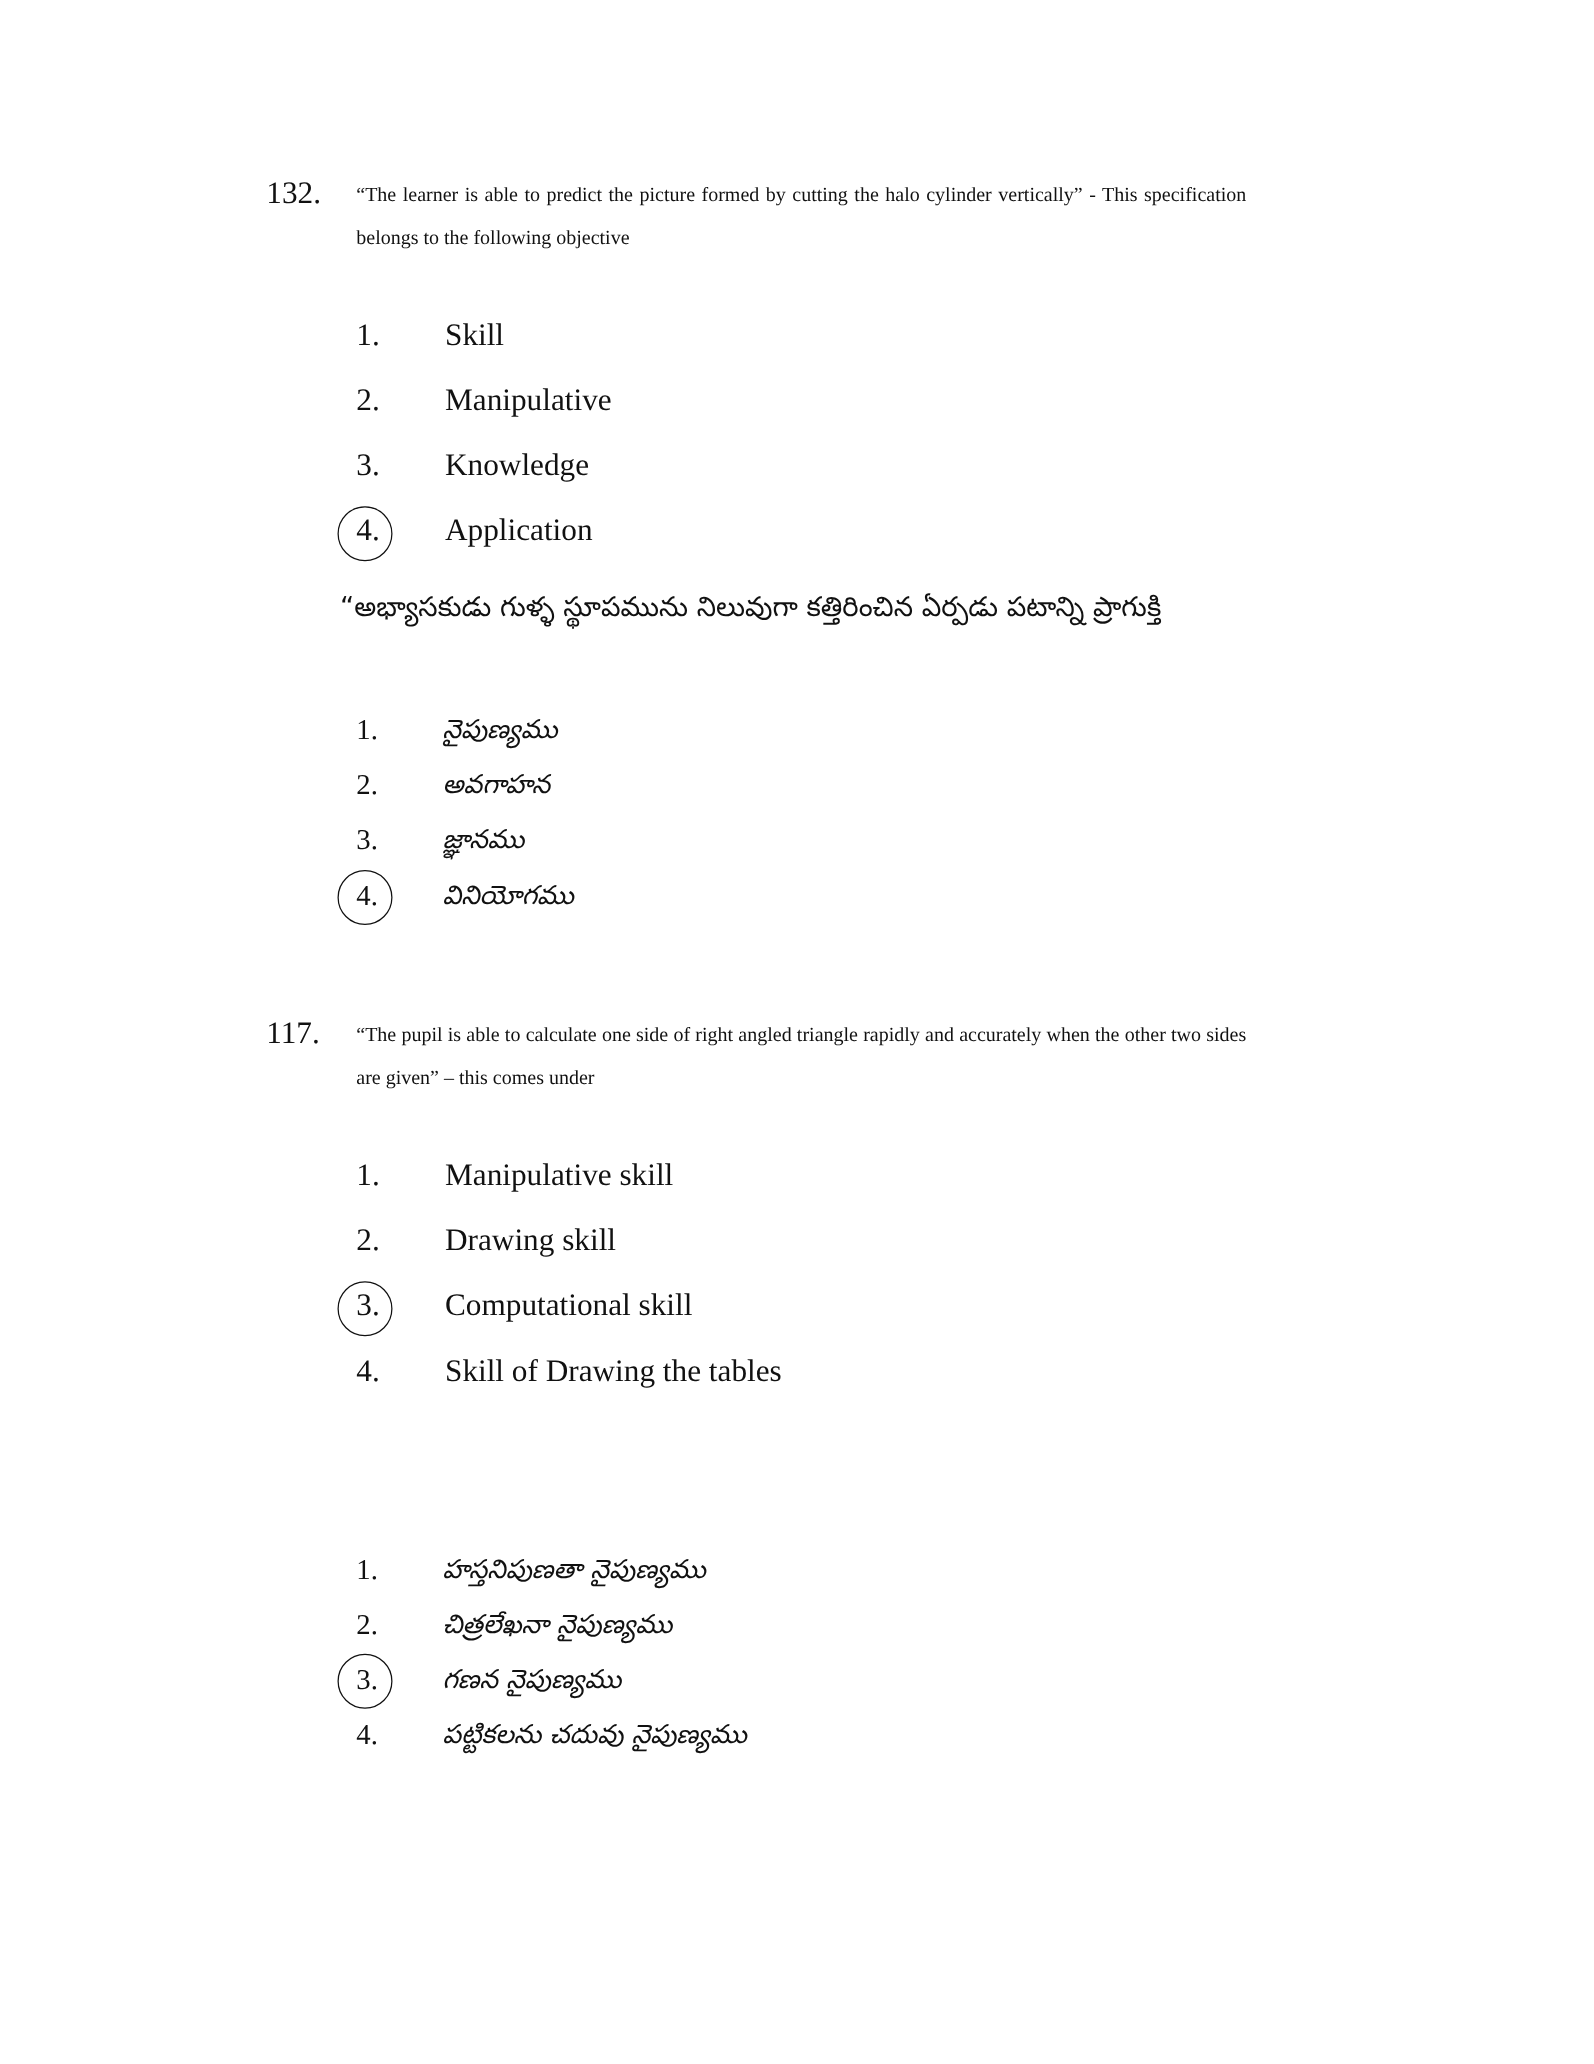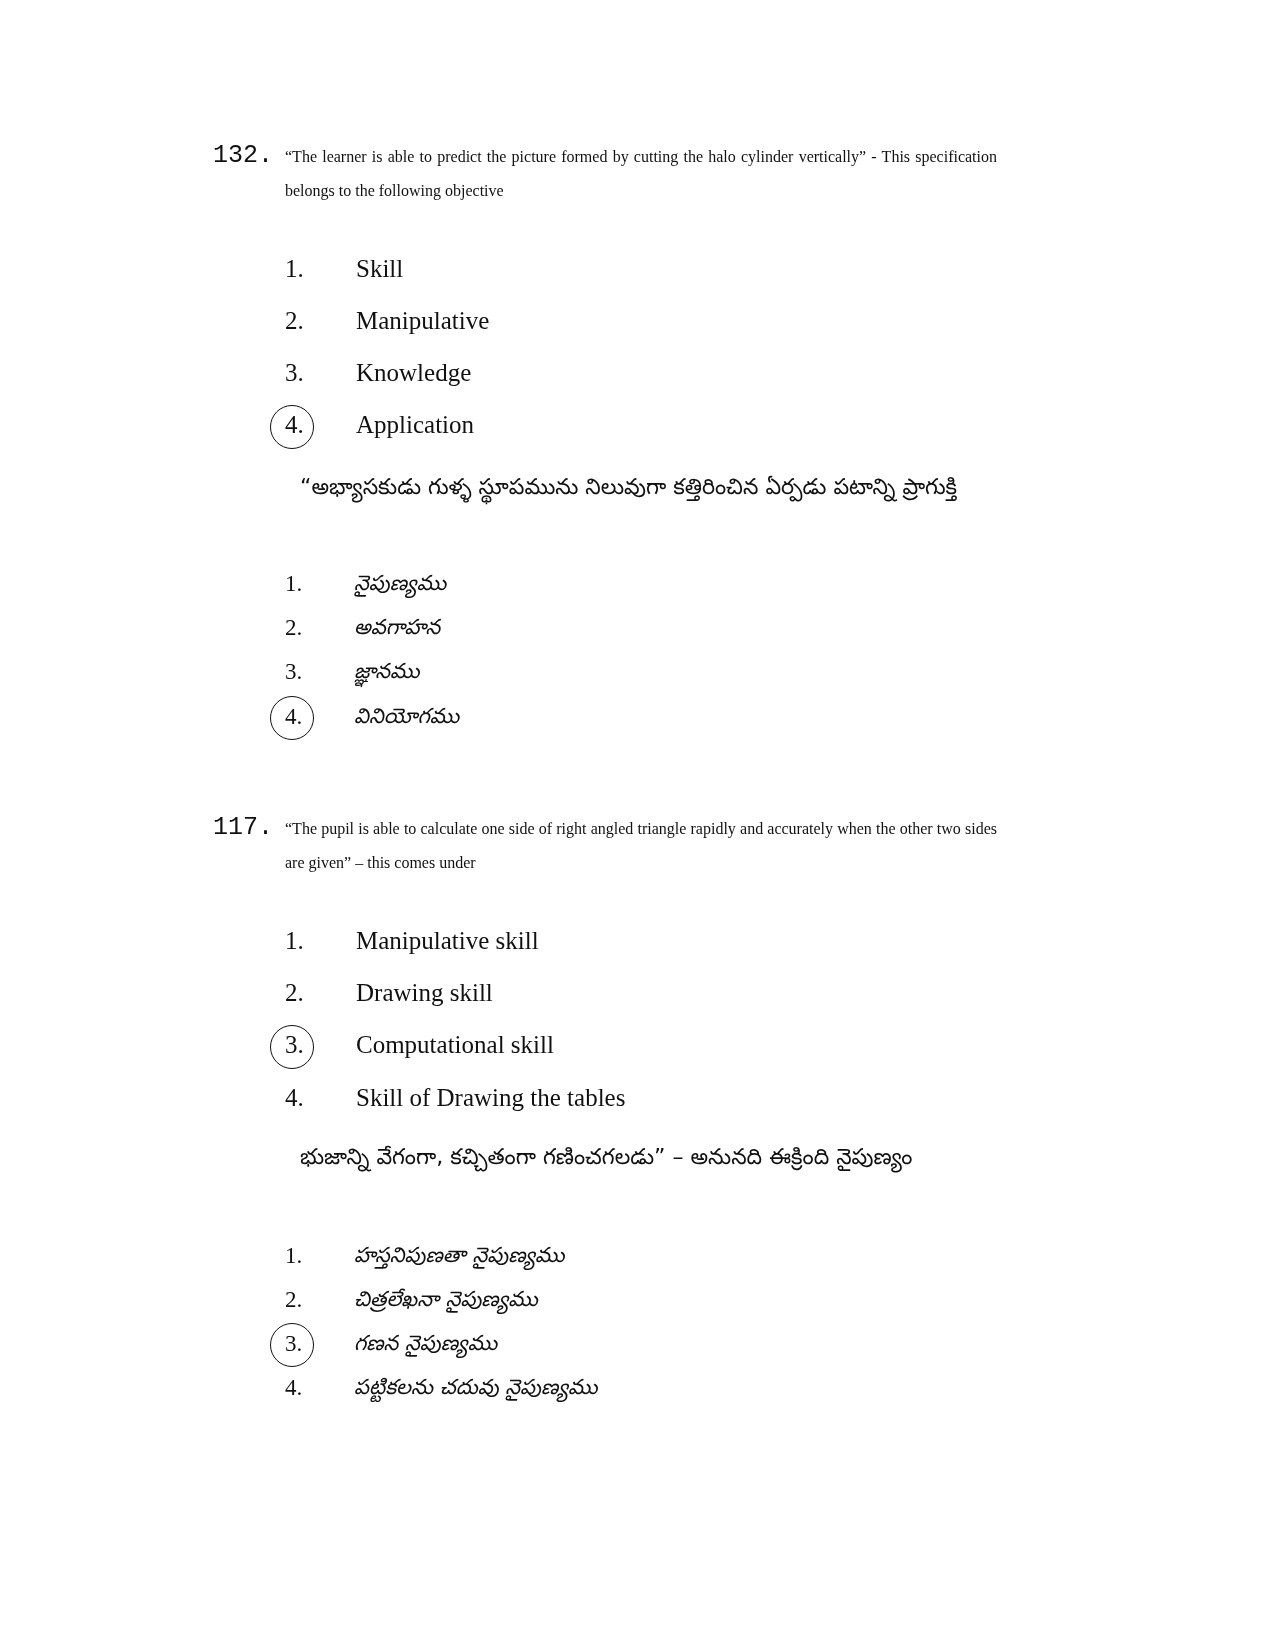--- a/index.html
+++ b/index.html
@@ -1,26 +1,26 @@
 <!DOCTYPE html>
 <html><head>
 <meta charset="utf-8">
 <style>
   html, body { margin: 0; padding: 0; background: #ffffff; }
   body { width: 1275px; height: 1651px; position: relative; overflow: hidden;
          font-family: "DejaVu Serif", "Liberation Serif", serif; color: #111; }
-  .q-num { position: absolute; left: 213px; font-size: 25px; font-family: Liberation Mono, monospace; }
+  .q-num { position: absolute; left: 213px; font-size: 25px; font-family: Liberation Serif, serif; }
   .q-text { position: absolute; left: 285px; width: 712px; font-size: 16px; line-height: 34px;
             text-align: justify; font-family: "Liberation Serif", serif; }
   .opt { position: absolute; left: 285px; font-size: 25px; font-family: "Liberation Serif", serif; height: 34px; }
   .opt .num { position: absolute; left: 0; width: 40px; }
   .opt .lbl { position: absolute; left: 71px; white-space: nowrap; }
   .opt.circled .num::before { content: ""; position: absolute; left: -15px; top: -6px; width: 42px; height: 42px;
             border: 1.6px solid #111; border-radius: 50%; }
-  .te-text { position: absolute; left: 300px; width: 720px; font-size: 22px; line-height: 43px;
+  .te-text { position: absolute; left: 272px; width: 720px; font-size: 22px; line-height: 43px;
              font-family: "DejaVu Sans", sans-serif; }
   .te-opt { position: absolute; left: 285px; font-size: 21px; height: 32px; }
   .te-opt .num { position: absolute; left: 0; font-family: "Liberation Serif", serif; font-size: 23px; }
   .te-opt .lbl { position: absolute; left: 69px; white-space: nowrap; font-family: "DejaVu Sans", sans-serif; font-style: italic; }
   .te-opt.circled .num::before { content: ""; position: absolute; left: -15px; top: -8px; width: 42px; height: 42px;
             border: 1.6px solid #111; border-radius: 50%; }
 </style>
 </head>
 <body>
 
@@ -82,21 +82,20 @@
   <div class="opt circled" style="top:1031px">
     <span class="num">3.</span>
     <span class="lbl">Computational skill</span>
   </div>
   <div class="opt" style="top:1084px">
     <span class="num">4.</span>
     <span class="lbl">Skill of Drawing the tables</span>
   </div>
 
   <div class="te-text" style="top:1135px">
-    <div>భుజాన్ని వేగంగా, కచ్చితంగా గణించగలడు” – అనునది ఈక్రింది నైపుణ్యం</div>
   </div>
 
   <div class="te-opt" style="top:1243px">
     <span class="num">1.</span>
     <span class="lbl">హస్తనిపుణతా నైపుణ్యము</span>
   </div>
   <div class="te-opt" style="top:1287px">
     <span class="num">2.</span>
     <span class="lbl">చిత్రలేఖనా నైపుణ్యము</span>
   </div>

